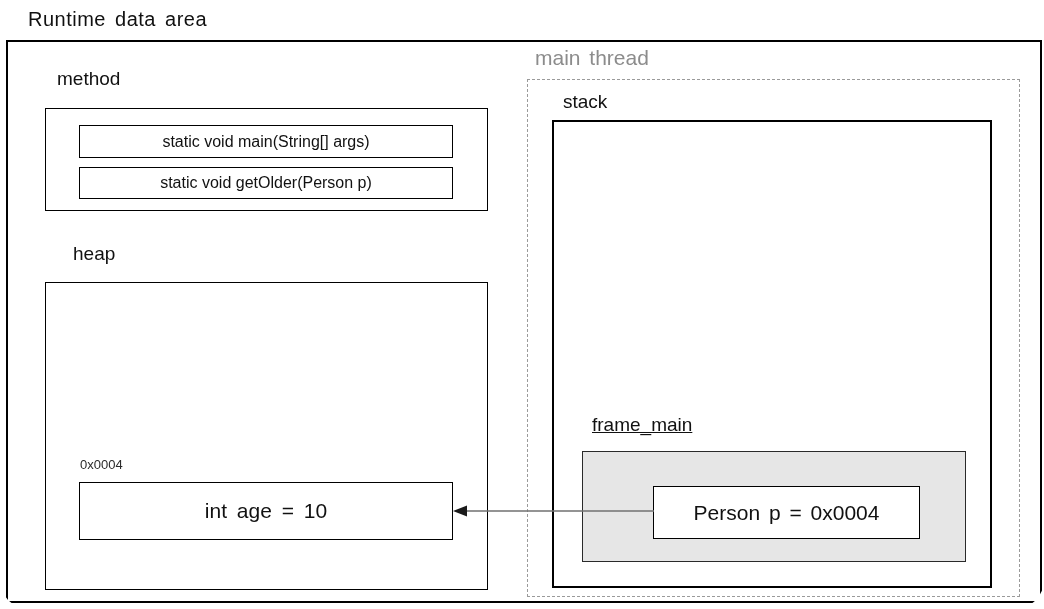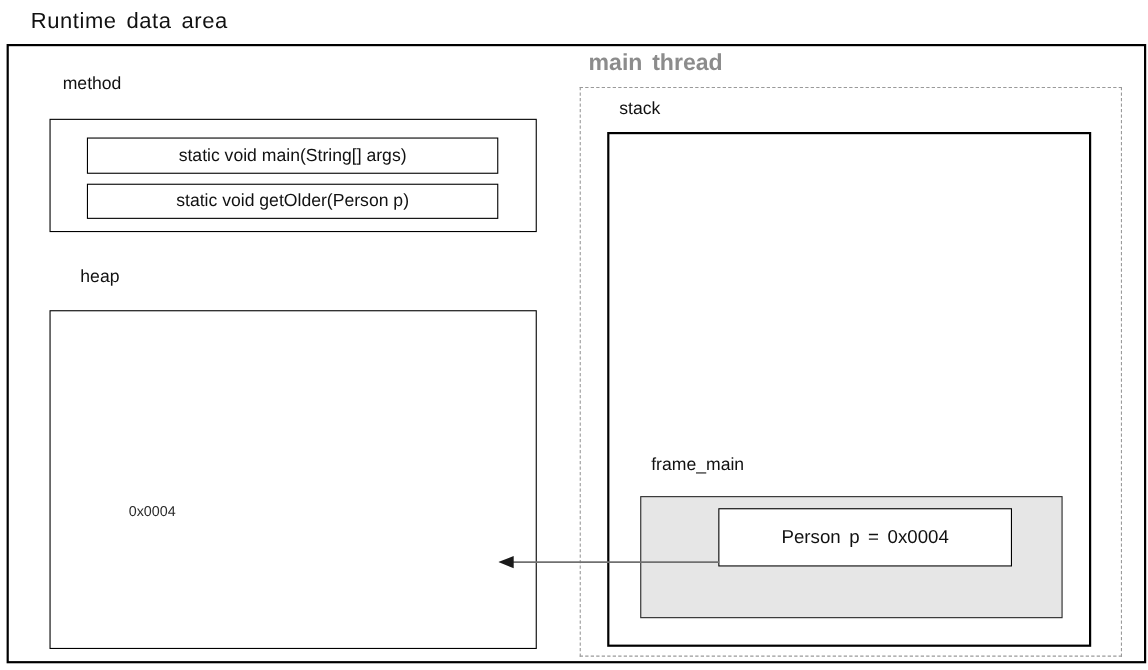--- a/index.html
+++ b/index.html
@@ -8,55 +8,55 @@
     font-family: "Liberation Sans", sans-serif;
     color: var(--text, #111);
     -webkit-font-smoothing: antialiased;
   }
   .canvas {
     position: relative;
     width: 1044px;
     height: 609px;
     background: #fff;
     overflow: hidden;
+    border-radius: 29px;
   }
   .abs { position: absolute; }
 
   .page-title {
     left: 28px; top: 8px;
     font-size: 20px;
     letter-spacing: 0.5px;
     word-spacing: 3px;
     color: var(--text, #111);
     white-space: nowrap;
   }
 
   .outer-box {
     left: 6px; top: 40px;
     width: 1036px; height: 563px;
     border: 2px solid #000;
   }
 
   .section-label {
-    font-size: 16px;
+    font-size: 19px;
     color: var(--text, #111);
     white-space: nowrap;
   }
   .method-label { left: 57px; top: 68px; }
   .heap-label   { left: 57px; top: 243px; margin-left: 16px; }
   .stack-label  { left: 563px; top: 91px; text-align: center; }
-  .frame-label  { left: 592px; top: 414px; }
+  .frame-label  { left: 592px; top: 414px; text-decoration: underline; }
 
   .thread-label {
     left: 535px; top: 46px;
     font-size: 21px;
     color: var(--thread-label, #8c8c8c);
     word-spacing: 3px;
     white-space: nowrap;
-    font-weight: bold;
   }
 
   .method-box {
     left: 45px; top: 108px;
     width: 443px; height: 103px;
     border: 1px solid #000;
   }
   .method-entry {
     width: 374px; height: 33px;
     border: 1px solid #000;
@@ -71,21 +71,20 @@
   .heap-box {
     left: 45px; top: 282px;
     width: 443px; height: 308px;
     border: 1px solid #000;
   }
   .addr-label {
     left: 80px; top: 457px;
     font-size: 13px;
     color: #2b2b2b;
     white-space: nowrap;
-    margin-left: 37px;
   }
   .int-age-box {
     left: 79px; top: 482px;
     width: 374px; height: 58px;
     border: 1.5px solid #000;
     background: #fff;
     font-size: 21px;
     word-spacing: 4px;
     display: flex; align-items: center; justify-content: center;
     white-space: nowrap;
@@ -101,25 +100,25 @@
     width: 440px; height: 468px;
     border: 2px solid #000;
   }
   .frame-box {
     left: 582px; top: 451px;
     width: 384px; height: 111px;
     background: var(--frame-fill, #e6e6e6);
     border: 1px solid #2a2a2a;
   }
   .person-box {
-    left: 653px; top: 462px;
+    left: 653px; top: 486px;
     width: 267px; height: 53px;
     border: 1.5px solid #000;
     background: #fff;
-    font-size: 17px;
+    font-size: 21px;
     word-spacing: 3px;
     display: flex; align-items: center; justify-content: center;
     white-space: nowrap;
   }
 
   .pointer-arrow {
     left: 453px; top: 502px;
     width: 201px; height: 18px;
   }
   .pointer-arrow line { stroke: var(--arrow-line, #707070); stroke-width: 1.5; }
@@ -135,20 +134,21 @@
   <div class="abs outer-box"></div>
 
   <div class="abs section-label method-label">method</div>
   <div class="abs method-box"></div>
   <div class="abs method-entry method-entry-2">static void getOlder(Person p)</div>
   <div class="abs method-entry method-entry-1">static void main(String[] args)</div>
 
   <div class="abs section-label heap-label">heap</div>
   <div class="abs heap-box"></div>
   <div class="abs addr-label">0x0004</div>
+  <div class="abs int-age-box">int age = 10</div>
 
   <div class="abs thread-label">main thread</div>
   <div class="abs dashed-box"></div>
   <div class="abs section-label stack-label">stack</div>
   <div class="abs stack-box"></div>
   <div class="abs section-label frame-label">frame_main</div>
   <div class="abs frame-box"></div>
   <div class="abs person-box">Person p = 0x0004</div>
 
   <svg class="abs pointer-arrow" viewBox="0 0 201 18" xmlns="http://www.w3.org/2000/svg">

